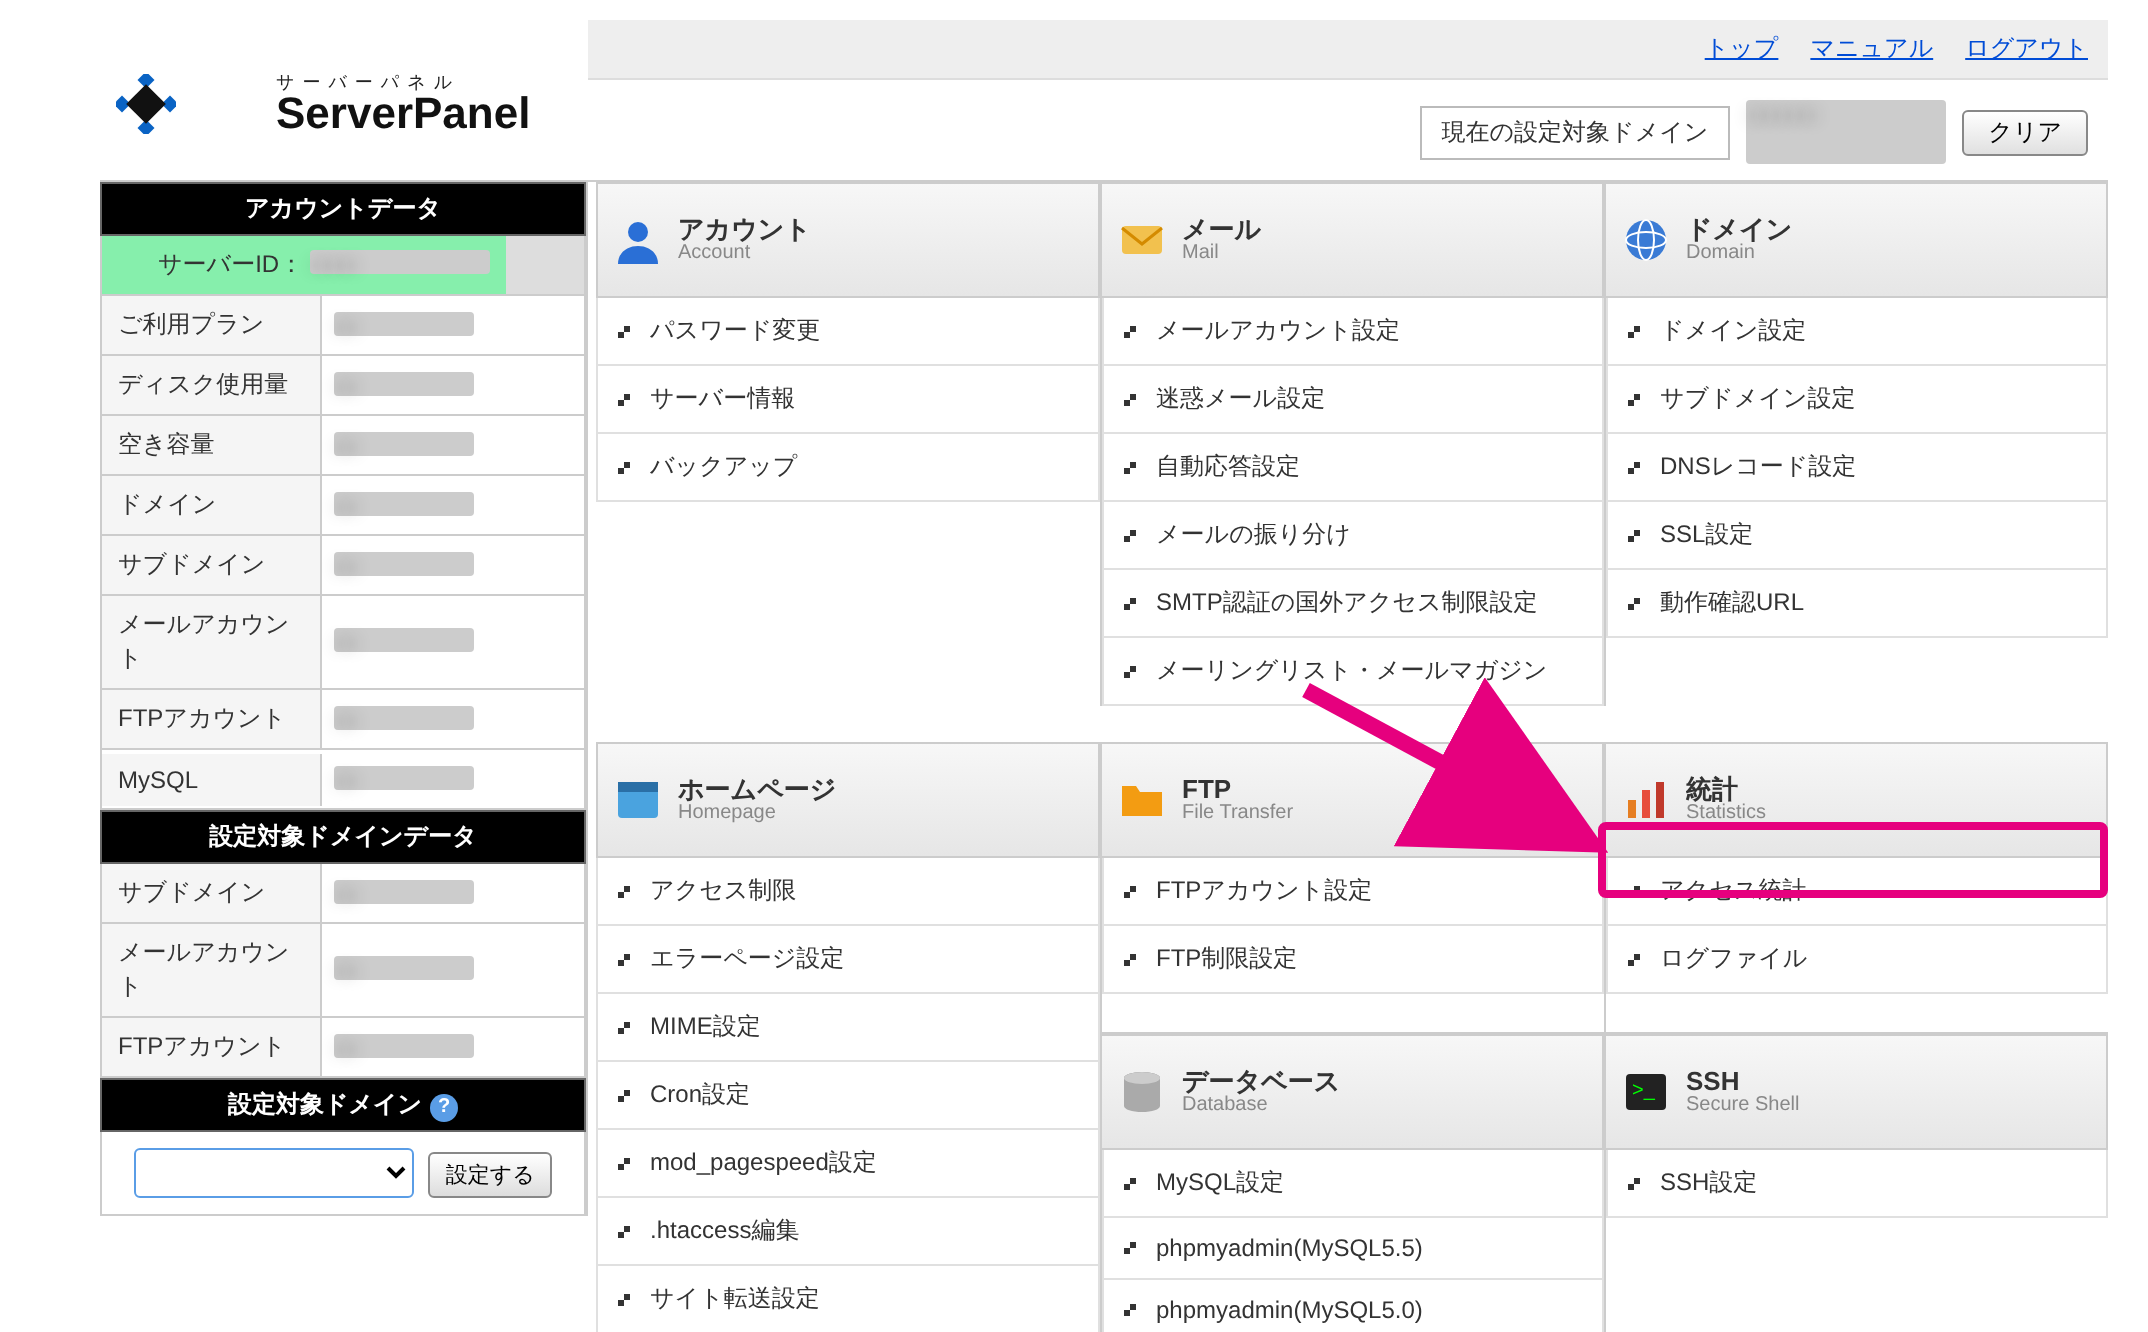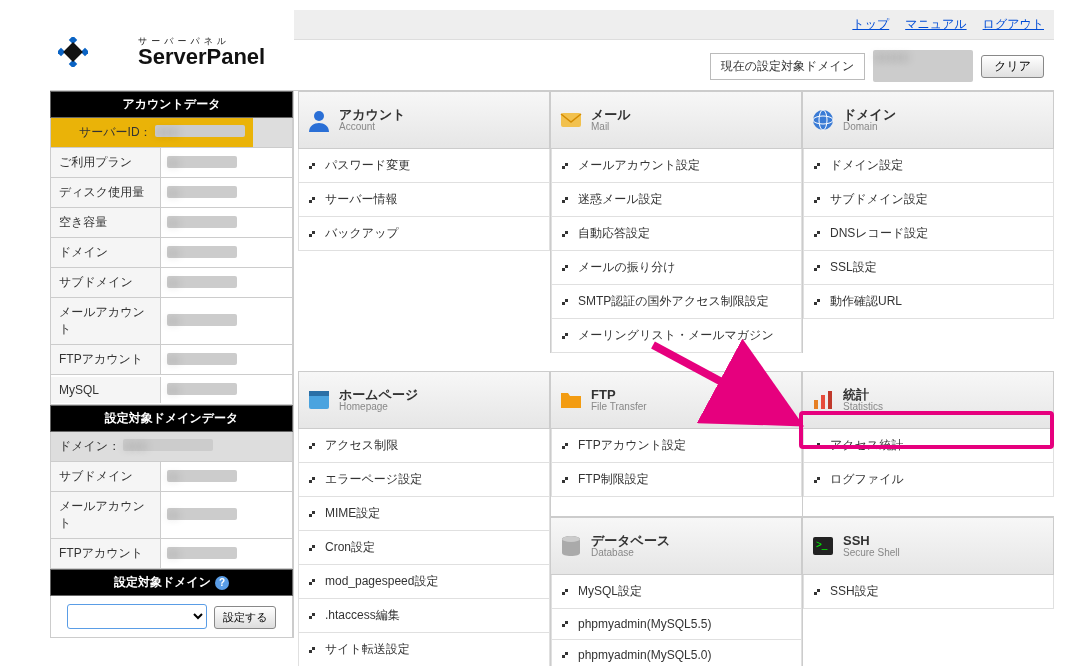--- a/index.html
+++ b/index.html
@@ -203,21 +203,21 @@
         <button class="clear-btn">クリア</button>
       </div>
     </div>
   </div>
 
   <div class="layout">
     <div class="sidebar">
       <div class="side-sec-title">アカウントデータ</div>
       <div id="side-rows">
           <div class="side-row full" style="background: rgb(221, 221, 221);">
-            <div class="lbl" style="width:auto;background:#eab308;border:none;padding-left:28px;">サーバーID： <span class="blurred" style="width:90px;height:12px;">xxxx</span></div>
+            <div class="lbl" style="width:auto;background:#86efac;border:none;padding-left:28px;">サーバーID： <span class="blurred" style="width:90px;height:12px;">xxxx</span></div>
           </div>
           <div class="side-row">
             <div class="lbl">ご利用プラン</div>
             <div class="val"><span class="blurred" style="width:70px;height:12px;">xx</span></div>
           </div>
           <div class="side-row">
             <div class="lbl">ディスク使用量</div>
             <div class="val"><span class="blurred" style="width:70px;height:12px;">xx</span></div>
           </div>
           <div class="side-row">
@@ -240,23 +240,20 @@
             <div class="lbl">FTPアカウント</div>
             <div class="val"><span class="blurred" style="width:70px;height:12px;">xx</span></div>
           </div>
           <div class="side-row">
             <div class="lbl">MySQL</div>
             <div class="val"><span class="blurred" style="width:70px;height:12px;">xx</span></div>
           </div>
         </div>
       <div class="side-sec-title">設定対象ドメインデータ</div>
       <div id="side-domain-rows">
-          <div class="side-row full" style="background: rgb(221, 221, 221);">
-            <div class="lbl" style="width:auto;background:#ddd;border:none;">ドメイン： <span class="blurred" style="width:90px;height:12px;">xxxx</span></div>
-          </div>
           <div class="side-row">
             <div class="lbl">サブドメイン</div>
             <div class="val"><span class="blurred" style="width:70px;height:12px;">xx</span></div>
           </div>
           <div class="side-row">
             <div class="lbl">メールアカウント</div>
             <div class="val"><span class="blurred" style="width:70px;height:12px;">xx</span></div>
           </div>
           <div class="side-row">
             <div class="lbl">FTPアカウント</div>

